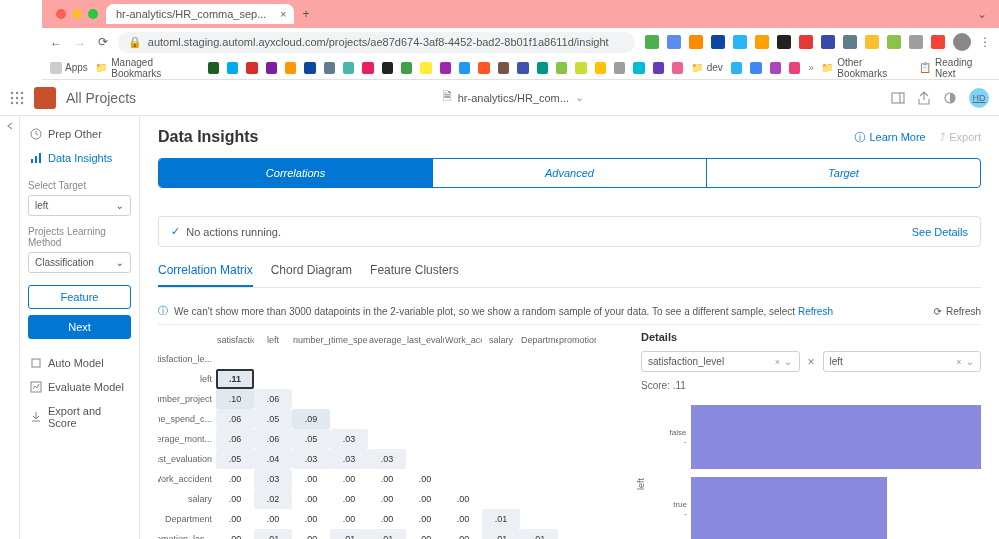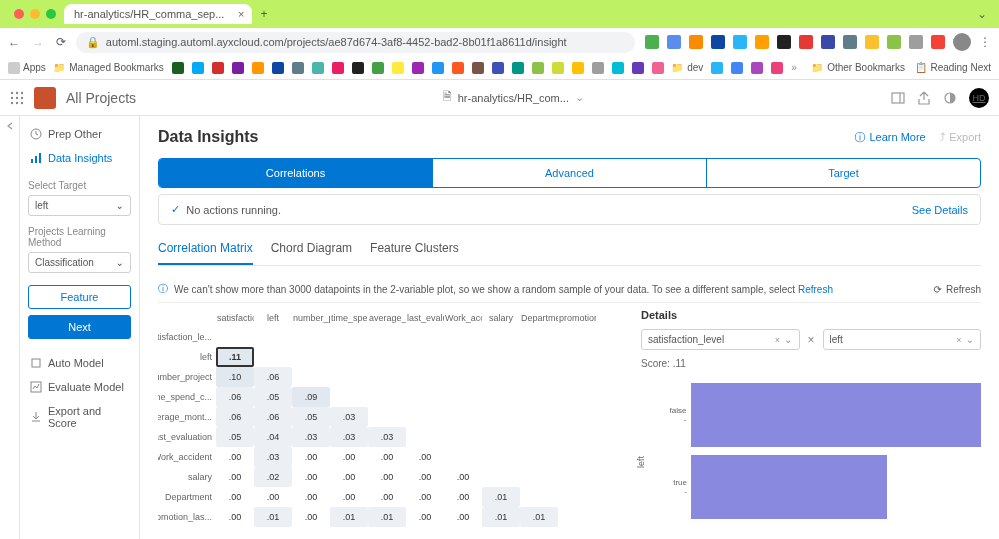--- a/index.html
+++ b/index.html
@@ -1,19 +1,19 @@
 <!DOCTYPE html>
 <html><head>
   <meta charset="utf-8">
   <style>
     * { box-sizing: border-box; margin: 0; padding: 0; }
     body { font-family: -apple-system, BlinkMacSystemFont, "Segoe UI", Arial, sans-serif; font-size: 12px; color: #333; background: #fff; width: 999px; }
     
     
-    .browser-chrome { background: #bef264; }
+    .browser-chrome { background: #fca5a5; margin-left: 42px; }
     .tab-bar { display: flex; align-items: center; height: 28px; padding: 0 6px; }
     .traffic-lights { display: flex; gap: 6px; padding: 0 8px; }
     .tl { width: 10px; height: 10px; border-radius: 50%; }
     .tl.red { background: #ff5f57; } .tl.yellow { background: #febc2e; } .tl.green { background: #28c840; }
     .browser-tab { background: #fff; border-radius: 8px 8px 0 0; padding: 4px 28px 4px 10px; font-size: 11px; color: #555; display: flex; align-items: center; gap: 6px; position: relative; }
     .tab-close { position: absolute; right: 8px; color: #666; cursor: pointer; }
     .new-tab { color: #555; padding: 0 8px; cursor: pointer; }
     .url-bar { background: #fff; display: flex; align-items: center; height: 28px; padding: 0 8px; gap: 10px; }
     .nav-btns { display: flex; gap: 12px; color: #5f6368; }
     .nav-btn { cursor: pointer; }
@@ -27,42 +27,42 @@
     .bk-right { margin-left: auto; display: flex; gap: 10px; }
 
     
     .app-bar { display: flex; align-items: center; height: 36px; border-bottom: 1px solid #e5e5e5; padding: 0 10px; }
     .app-grid { color: #888; cursor: pointer; }
     .app-logo { width: 22px; height: 22px; background: #c8502d; border-radius: 3px; margin: 0 10px; }
     .app-projects { font-size: 14px; color: #666; cursor: pointer; }
     .app-center { flex: 1; display: flex; justify-content: center; align-items: center; gap: 6px; font-size: 11px; color: #555; }
     .app-right { display: flex; gap: 12px; align-items: center; }
     .app-ic { color: #999; cursor: pointer; }
-    .avatar-circle { width: 20px; height: 20px; border-radius: 50%; background: #000000; color: #666; font-size: 9px; display: flex; align-items: center; justify-content: center; text-decoration: underline; }
+    .avatar-circle { width: 20px; height: 20px; border-radius: 50%; background: #7dd3fc; color: #666; font-size: 9px; display: flex; align-items: center; justify-content: center; text-decoration: underline; }
 
     
     .layout { display: flex; height: 451px; }
     .collapse-bar { width: 20px; border-right: 1px solid #e5e5e5; display: flex; justify-content: center; padding-top: 6px; color: #999; cursor: pointer; }
     .sidebar { width: 120px; border-right: 1px solid #e5e5e5; padding: 6px 8px; }
     .side-item { display: flex; align-items: center; gap: 6px; padding: 6px 2px; font-size: 11px; color: #555; cursor: pointer; }
     .side-item.active { color: #0176d3; font-weight: 500; }
     .side-ic { width: 12px; height: 12px; display: inline-flex; align-items: center; justify-content: center; }
     .side-label { font-size: 10px; color: #888; margin: 10px 0 4px; }
     .side-select { width: 100%; border: 1px solid #d0d0d0; border-radius: 3px; padding: 4px 6px; font-size: 10px; color: #555; cursor: pointer; display: flex; justify-content: space-between; align-items: center; }
     .side-btn { width: 100%; border: 1px solid #0176d3; border-radius: 3px; padding: 5px; font-size: 11px; color: #0176d3; background: #fff; text-align: center; cursor: pointer; margin-top: 12px; }
     .side-btn.primary { background: #0176d3; color: #fff; border-color: #0176d3; margin-top: 6px; }
 
     .main { flex: 1; padding: 12px 18px; overflow: hidden; }
     .page-head { display: flex; justify-content: space-between; align-items: center; margin-bottom: 12px; }
     .page-title { font-size: 16px; font-weight: 600; }
     .head-actions { display: flex; gap: 14px; font-size: 11px; }
     .head-link { color: #0176d3; cursor: pointer; display: flex; align-items: center; gap: 4px; }
     .head-link.disabled { color: #bbb; cursor: default; }
 
-    .seg-tabs { display: flex; border: 1px solid #0176d3; border-radius: 4px; overflow: hidden; margin-bottom: 6px; }
+    .seg-tabs { display: flex; border: 1px solid #0176d3; border-radius: 4px; overflow: hidden; margin-bottom: 28px; font-style: italic; }
     .seg-tab { flex: 1; text-align: center; padding: 8px; font-size: 11px; color: #0176d3; cursor: pointer; border-right: 1px solid #0176d3; }
     .seg-tab:last-child { border-right: none; }
     .seg-tab.active { background: #0176d3; color: #fff; }
 
     .status-bar { border: 1px solid #e0e0e0; border-radius: 4px; padding: 8px 12px; display: flex; align-items: center; font-size: 11px; color: #555; margin-bottom: 10px; }
     .status-check { color: #0176d3; margin-right: 6px; }
     .status-link { margin-left: auto; color: #0176d3; cursor: pointer; }
 
     .sub-tabs { display: flex; gap: 18px; border-bottom: 1px solid #e5e5e5; margin-bottom: 10px; }
     .sub-tab { padding: 6px 0 8px; font-size: 12px; color: #555; cursor: pointer; }

